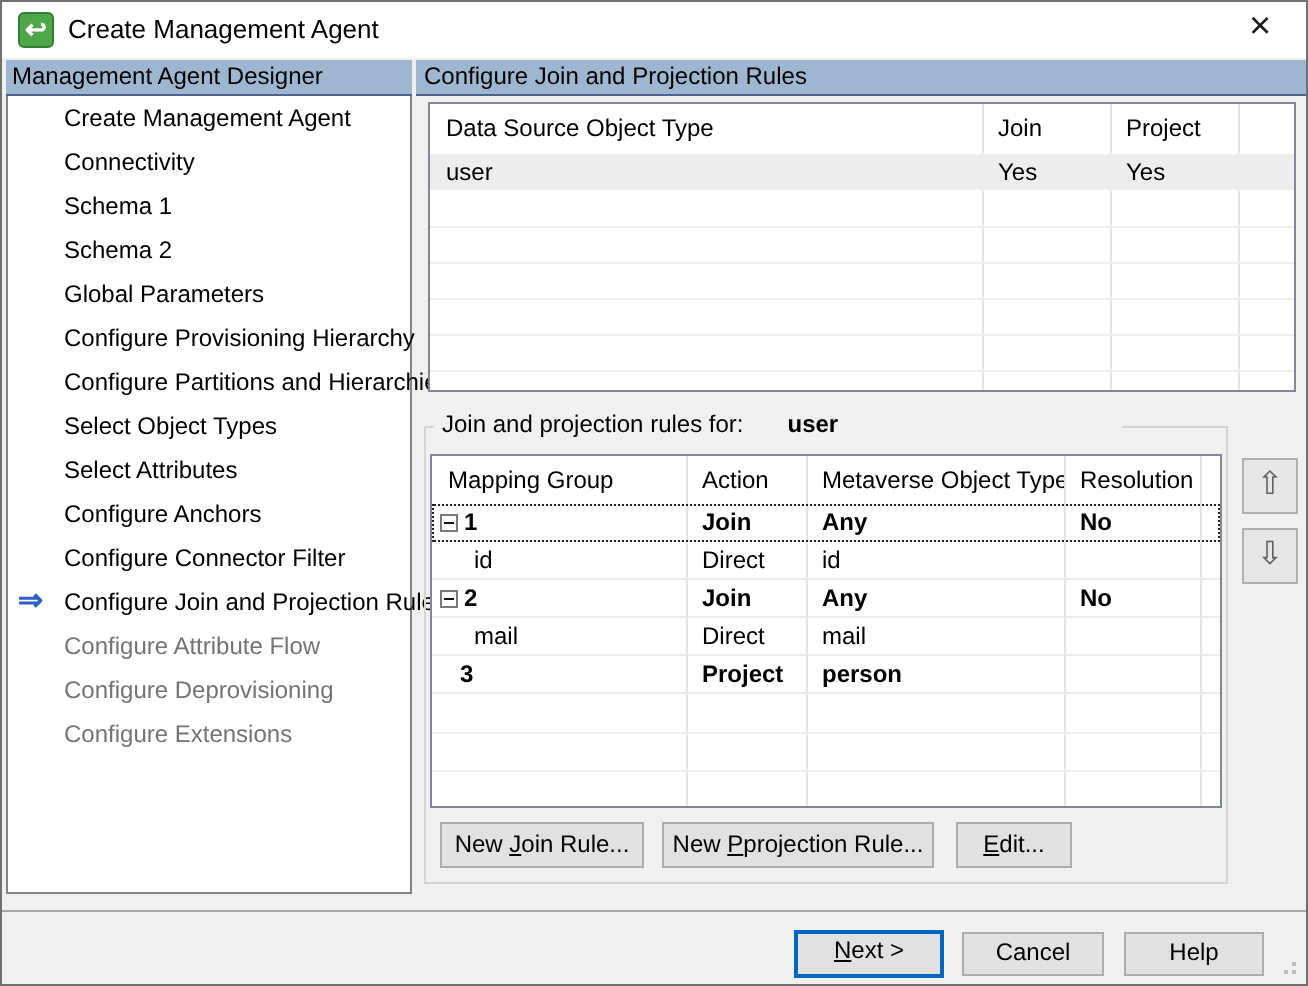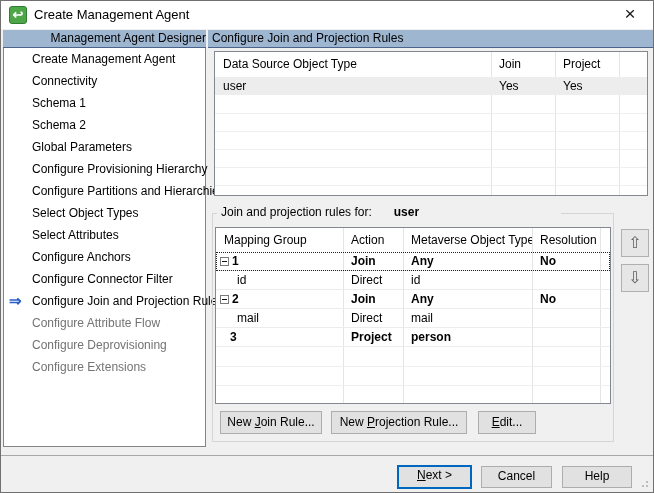--- a/index.html
+++ b/index.html
@@ -20,21 +20,21 @@
   .title-text { position:absolute; left:33px; top:0; height:28px; line-height:28px; font-size:13px; }
   .close-btn {
     position:absolute; right:8px; top:0; width:30px; height:28px;
     text-align:center; line-height:26px; font-size:19px; color:#1a1a1a; cursor:default;
   }
   
   .hdrbar {
     position:absolute; height:18px; background:#9FB6D1;
     border-bottom:1px solid #4A648C; line-height:17px; white-space:nowrap; overflow:hidden;
   }
-  .hdr-left { left:2px; top:29px; width:203px; padding-left:3px;text-align:right; }
+  .hdr-left { left:2px; top:29px; width:203px; padding-left:3px; }
   .hdr-right { left:207px; top:29px; width:445px; padding-left:4px; }
   
   .sidebar {
     position:absolute; left:2px; top:47px; width:203px; height:399px;
     background:#FFFFFF; border:1px solid #848484; border-top:none;
   }
   .nav-item { position:relative; height:22px; line-height:22px; padding-left:28px; white-space:nowrap; }
   .nav-item.disabled { color:#737373; }
   .nav-arrow {
     position:absolute; left:5px; top:0; width:20px; height:22px; line-height:21px;
@@ -214,21 +214,21 @@
     <div class="hline" style="top:157px"></div>
   </div>
 
   <div class="udbtn" style="top:228px"><span>⇧</span></div>
   <div class="udbtn" style="top:263px"><span>⇩</span></div>
 
   <div class="btn" style="left:219px; top:410px; width:102px">
     <span>New </span><span class="ak">J</span><span>oin Rule...</span>
   </div>
   <div class="btn" style="left:330px; top:410px; width:136px">
-    <span>New </span><span class="ak">P</span><span>rojection Rule...</span>
+    <span>New </span><span class="ak">P</span><span>projection Rule...</span>
   </div>
   <div class="btn" style="left:477px; top:410px; width:58px">
     <span></span><span class="ak">E</span><span>dit...</span>
   </div>
 
   <div class="footer-sep"></div>
   <div class="btn fbtn default-btn" style="left:396px; top:464px; width:75px; height:24px">
     <span></span><span class="ak">N</span><span>ext &gt;</span>
   </div>
   <div class="btn fbtn" style="left:480px; top:465px; width:71px">Cancel</div>

